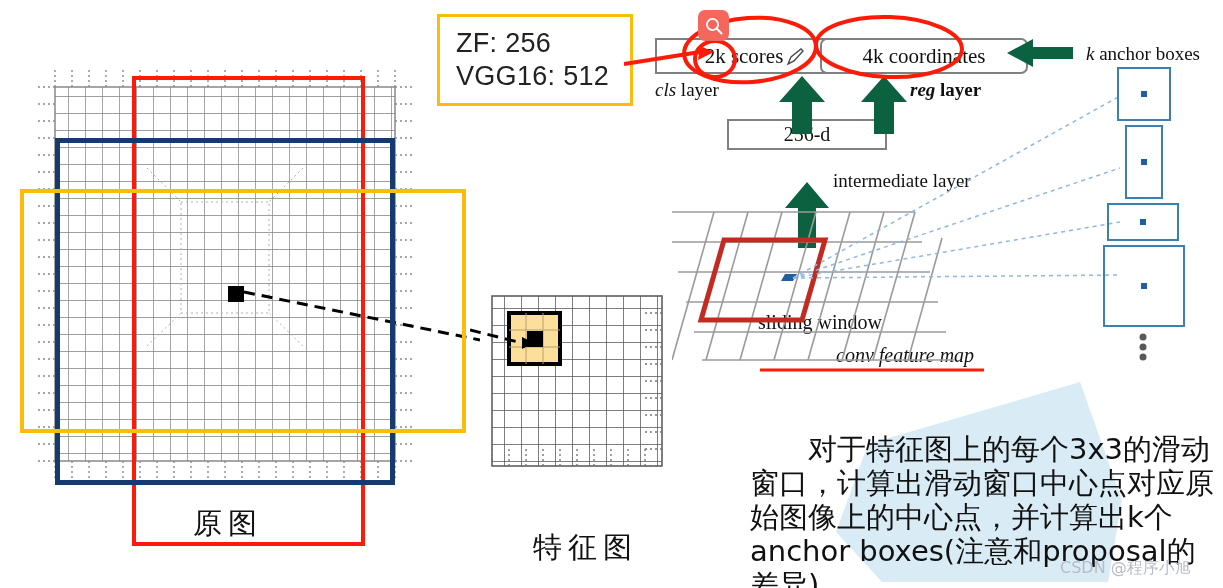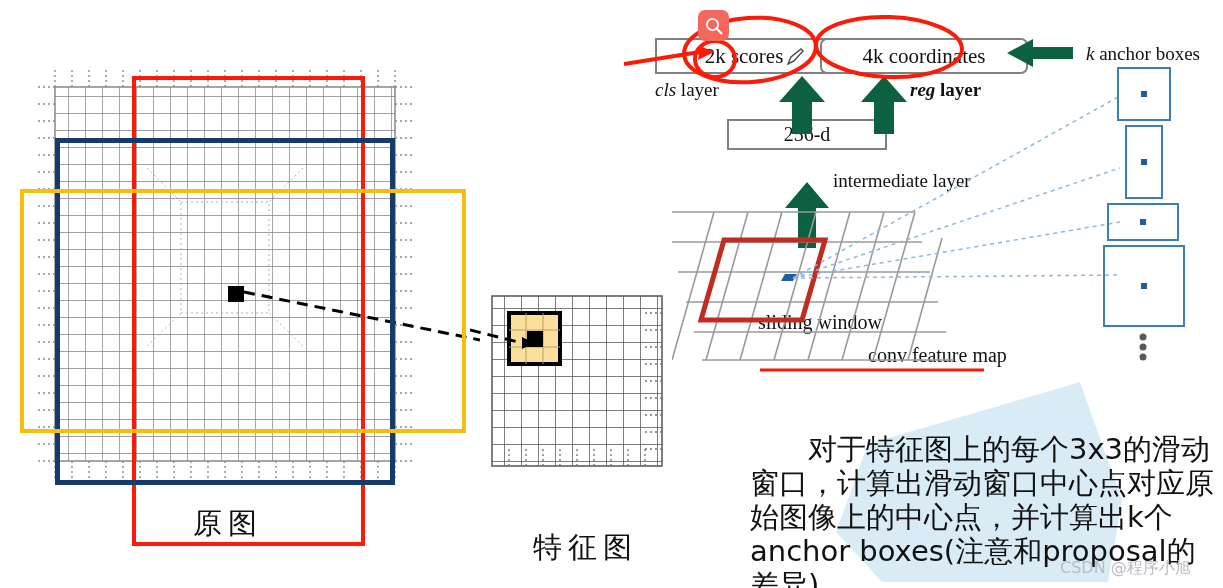--- a/index.html
+++ b/index.html
@@ -65,21 +65,21 @@
   #box-256d{left:727px;top:119px;width:160px;height:31px;font-size:20px;}
 
   .lbl{
     position:absolute;font-family:"Liberation Serif",serif;color:#111;
     white-space:nowrap;
   }
   #lbl-cls{left:655px;top:79px;font-size:19px;}
   #lbl-reg{left:910px;top:79px;font-size:19px;font-weight:bold;}
   #lbl-inter{left:833px;top:170px;font-size:19px;text-align:center;}
   #lbl-slide{left:758px;top:311px;font-size:20px;}
-  #lbl-conv{left:868px;top:344px;font-size:20px;}
+  #lbl-conv{left:836px;top:344px;font-size:20px;font-style:italic;}
   #lbl-anchors{left:1086px;top:43px;font-size:19px;}
   .ital{font-style:italic;}
 
   
   #mag-icon{
     left:698px;top:10px;width:31px;height:31px;border-radius:7px;
     background:#f4675c;
     display:flex;align-items:center;justify-content:center;
   }
 
@@ -275,20 +275,24 @@
         <rect x="40" y="40" width="16" height="16" fill="#000"></rect>
       </g>
     </svg>
   </div>
 
   <svg class="abs" style="left:470px;top:328px;" width="70" height="30" viewBox="0 0 70 30">
     <line x1="0" y1="2" x2="52" y2="15" stroke="#000" stroke-width="3" stroke-dasharray="11 7"></line>
     <polygon points="52,9 64,15 52,21" fill="#000"></polygon>
   </svg>
 
+  <div class="abs" id="info-card">
+    <div class="ln">ZF: 256</div>
+    <div class="ln">VGG16: 512</div>
+  </div>
 
   <div class="abs cn-label nosel" style="left:193px;top:504px;">原图</div>
   <div class="abs cn-label nosel" style="left:533px;top:528px;">特征图</div>
 
   <div class="wbox" id="box-scores">
     <span>2k scores</span>
   </div>
   <div class="wbox" id="box-coords">
     <span>4k coordinates</span>
   </div>

